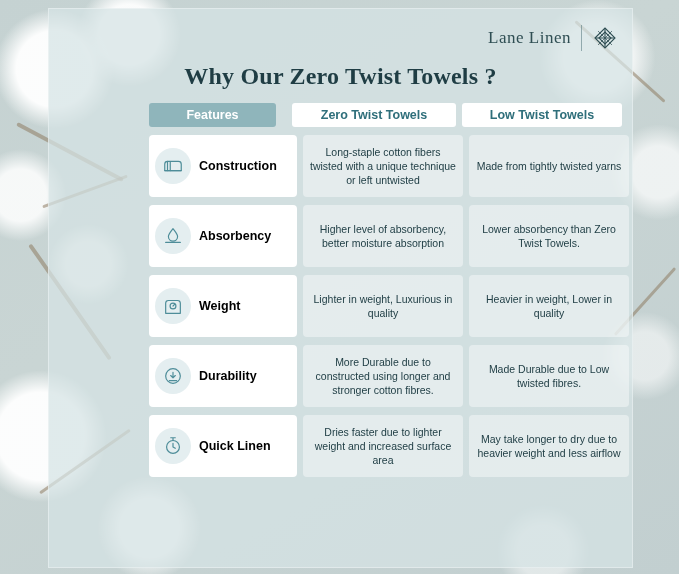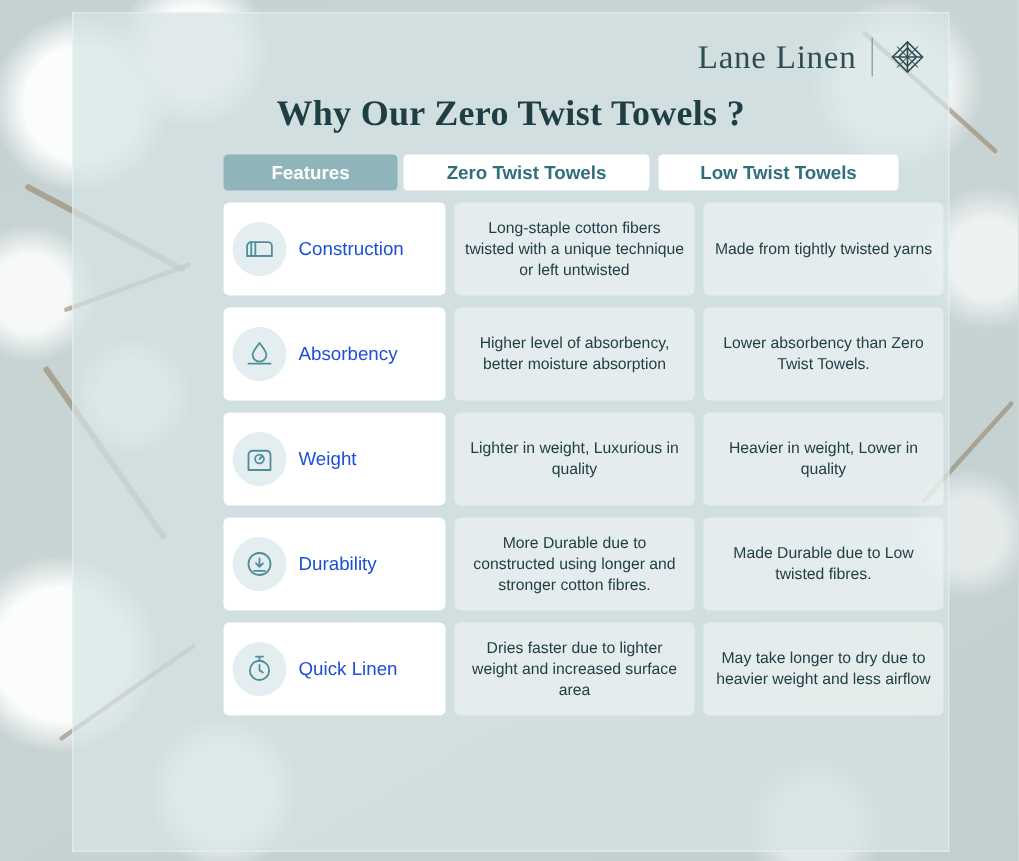--- a/index.html
+++ b/index.html
@@ -39,59 +39,59 @@
     background:rgba(214,227,228,.72);
     border:1px solid rgba(255,255,255,.35);
   }
 
   
   .brand{
     position:absolute;right:14px;top:16px;display:flex;align-items:center;gap:10px;
   }
   .brand-name{
     font-family:"Liberation Serif", serif;
-    font-size:22px;letter-spacing:.5px;color:#2f4e53;
+    font-size:17px;letter-spacing:.5px;color:#2f4e53;
   }
   .brand-sep{width:1px;height:26px;background:#5d7f84;opacity:.6;}
   .brand-mark{width:26px;height:26px;position:relative;}
 
   
   .title{
     position:absolute;left:0;right:0;top:54px;text-align:center;
     font-size:24px;font-weight:bold;color:#1f3d44;
     font-family:"Liberation Serif", serif;
     letter-spacing:.2px;
   }
 
   
   .table{position:absolute;left:100px;top:94px;width:486px;}
   .row{display:flex;align-items:stretch;margin-bottom:8px;}
   .head .cell{
     height:24px;display:flex;align-items:center;justify-content:center;
     font-size:12.5px;font-weight:bold;
   }
-  .c-feature{width:116px;margin-right:4px;}
+  .c-feature{width:127px;margin-right:16px;}
   .c-zero{width:164px;margin-right:6px;}
   .c-low{width:160px;}
 
   .head .c-feature{background:#8fb5bb;color:#ffffff;border-radius:3px;}
   .head .c-zero,
   .head .c-low{background:#ffffff;color:#2f6f7b;border-radius:3px;}
 
   .body-row{height:62px;}
   .feature-cell{
     width:148px;margin-right:6px;background:#ffffff;border-radius:4px;
     display:flex;align-items:center;gap:8px;padding-left:6px;box-sizing:border-box;
   }
   .icon-badge{
     width:36px;height:36px;border-radius:50%;
     background:#e4eef0;display:flex;align-items:center;justify-content:center;flex:0 0 auto;
   }
   .feature-label{
-    font-size:12.5px;font-weight:normal;color:#1d4ed8;line-height:1.15;
+    font-size:12.5px;font-weight:bold;color:#000000;line-height:1.15;
   }
   .txt-cell{
     width:160px;margin-right:6px;background:rgba(255,255,255,.42);
     border-radius:4px;display:flex;align-items:center;justify-content:center;
     text-align:center;font-size:10.5px;color:#213f46;line-height:1.35;
     padding:4px 7px;box-sizing:border-box;
   }
   .txt-cell.last{margin-right:0;}
   svg{display:block;}
 </style>

